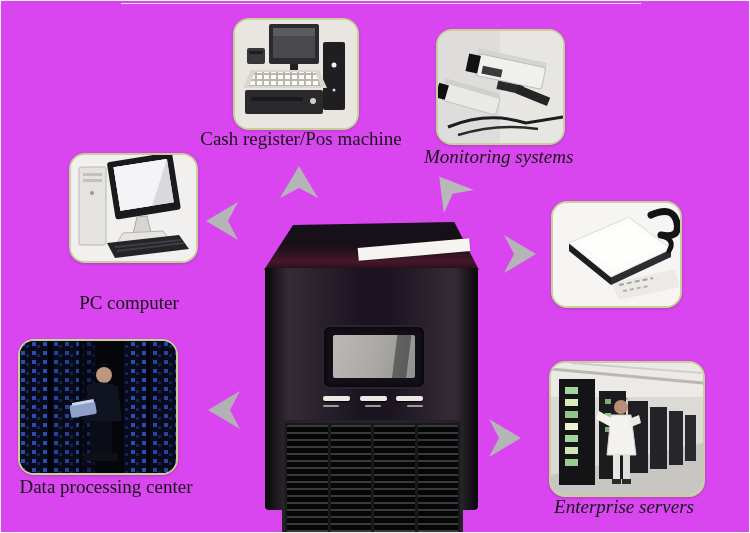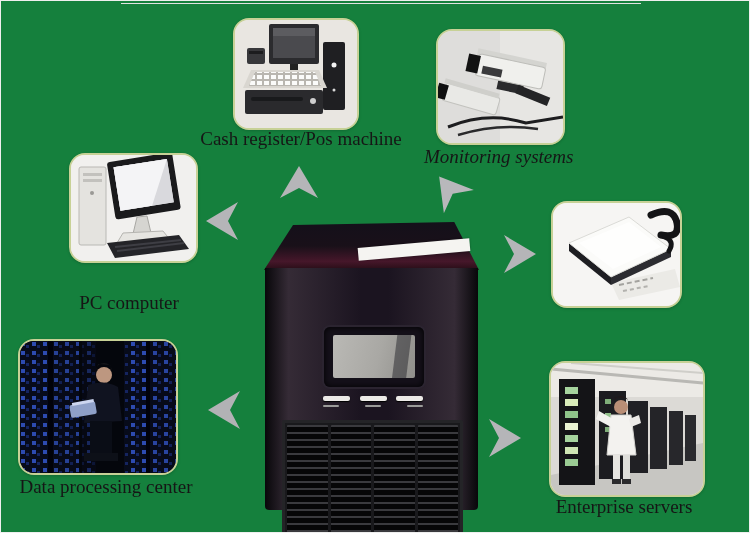--- a/index.html
+++ b/index.html
@@ -1,18 +1,18 @@
 <!DOCTYPE html>
 <html><head>
 <meta charset="utf-8">
 <style>
   html,body{margin:0;padding:0;background:#ffffff;}
   #canvas{
     position:relative;width:750px;height:533px;overflow:hidden;
-    background:#15803d;border:1px solid #efefef;box-sizing:border-box;
+    background:#d946ef;border:1px solid #efefef;box-sizing:border-box;
     font-family:"Liberation Serif", serif;
   }
   #canvas::before{content:"";position:absolute;left:120px;top:2px;width:520px;height:1px;background:#e2e2e2;}
 
   
   .tile{
     position:absolute;border:2px solid #c7d196;border-radius:16px;overflow:hidden;
     background:#eceae6;box-shadow:0 1px 3px rgba(0,0,0,.18);
   }
   .tile svg{display:block;width:100%;height:100%;}
@@ -23,21 +23,21 @@
   .l-cash{left:188px;top:126px;width:224px;text-align:center;}
   .t-mon{left:435px;top:28px;width:125px;height:112px;}
   .l-mon{left:423px;top:144px;width:180px;text-align:left;font-style:italic;}
   .t-pc{left:68px;top:152px;width:125px;height:106px;}
   .l-pc{left:50px;top:266px;width:156px;text-align:center;margin-top:24px;}
   .t-sw{left:550px;top:200px;width:127px;height:103px;}
   .l-sw{left:480px;top:307px;width:270px;text-align:left;}
   .t-dc{left:17px;top:338px;width:156px;height:132px;}
   .l-dc{left:5px;top:474px;width:200px;text-align:center;}
   .t-srv{left:548px;top:360px;width:152px;height:132px;}
-  .l-srv{left:538px;top:494px;width:170px;text-align:center;}
+  .l-srv{left:538px;top:494px;width:170px;text-align:center;font-style:italic;}
 
   
   .arrow{position:absolute;width:42px;height:34px;}
   .arrow svg{display:block;width:100%;height:100%;}
   .a-cash{left:277px;top:164px;}
   .a-mon{left:427px;top:171px;transform:rotate(-38deg);}
   .a-pc{left:200px;top:203px;transform:rotate(-90deg);}
   .a-sw{left:498px;top:236px;transform:rotate(90deg);}
   .a-dc{left:202px;top:392px;transform:rotate(-90deg);}
   .a-srv{left:483px;top:420px;transform:rotate(90deg);}

